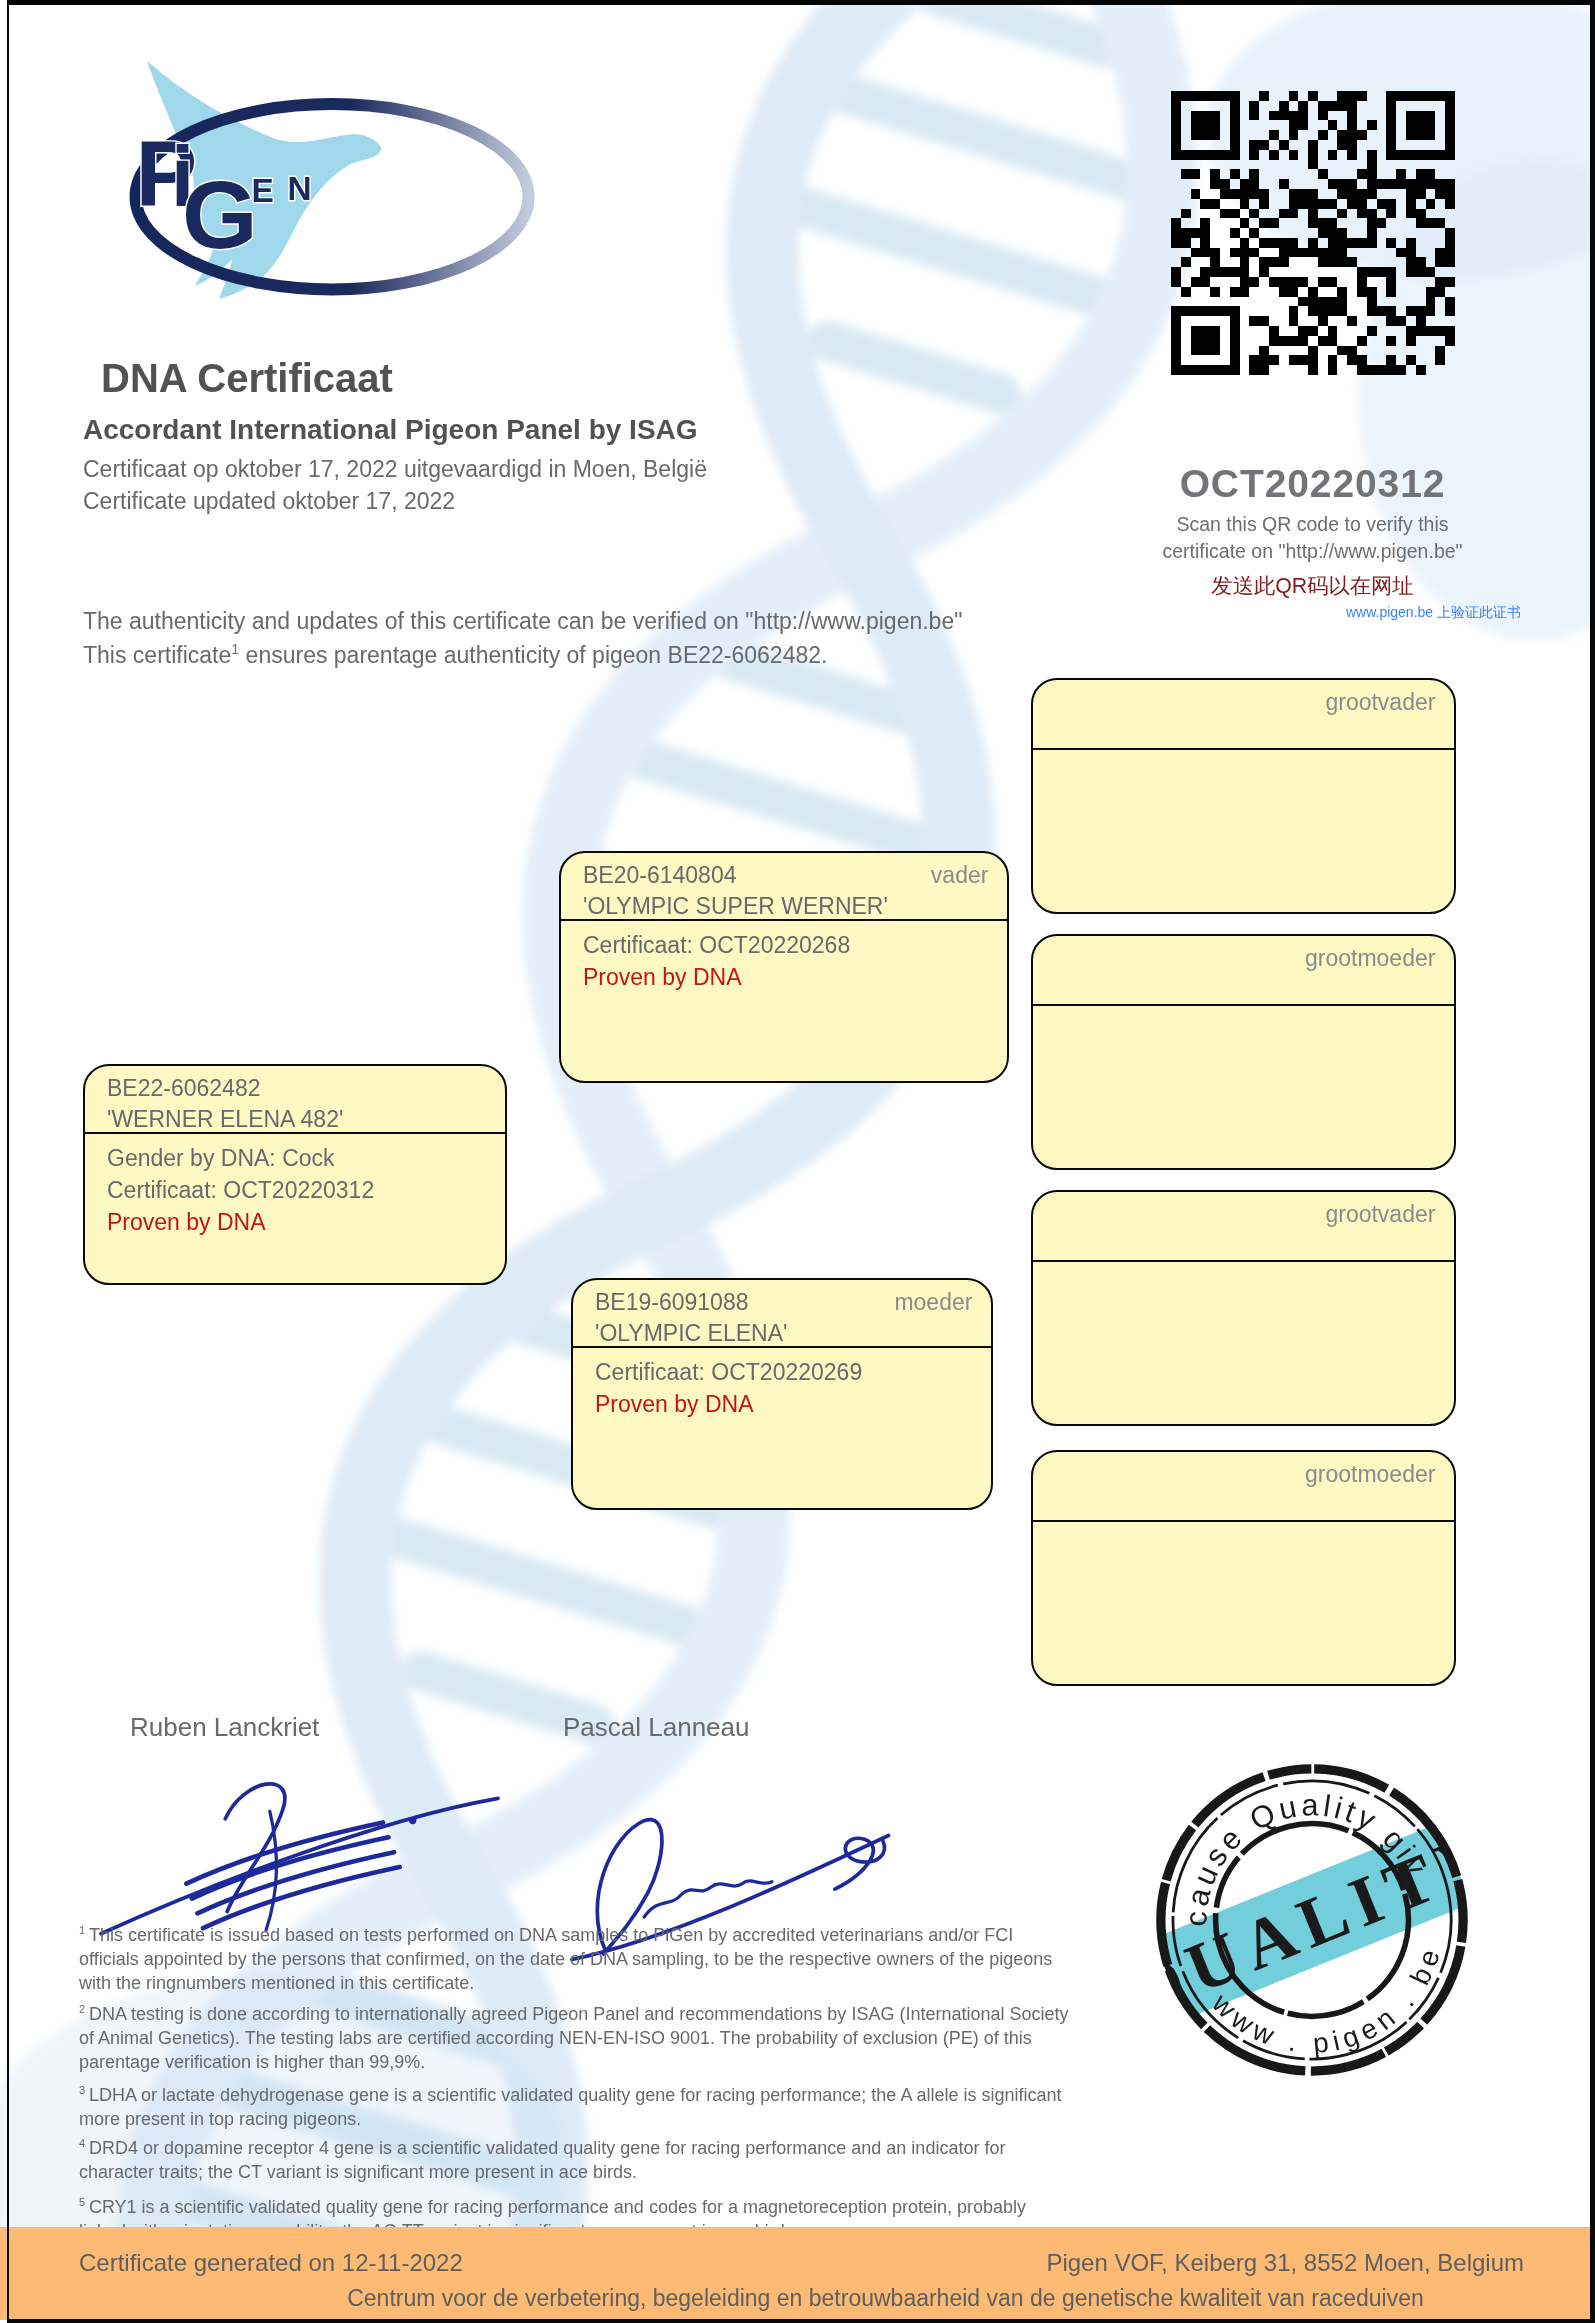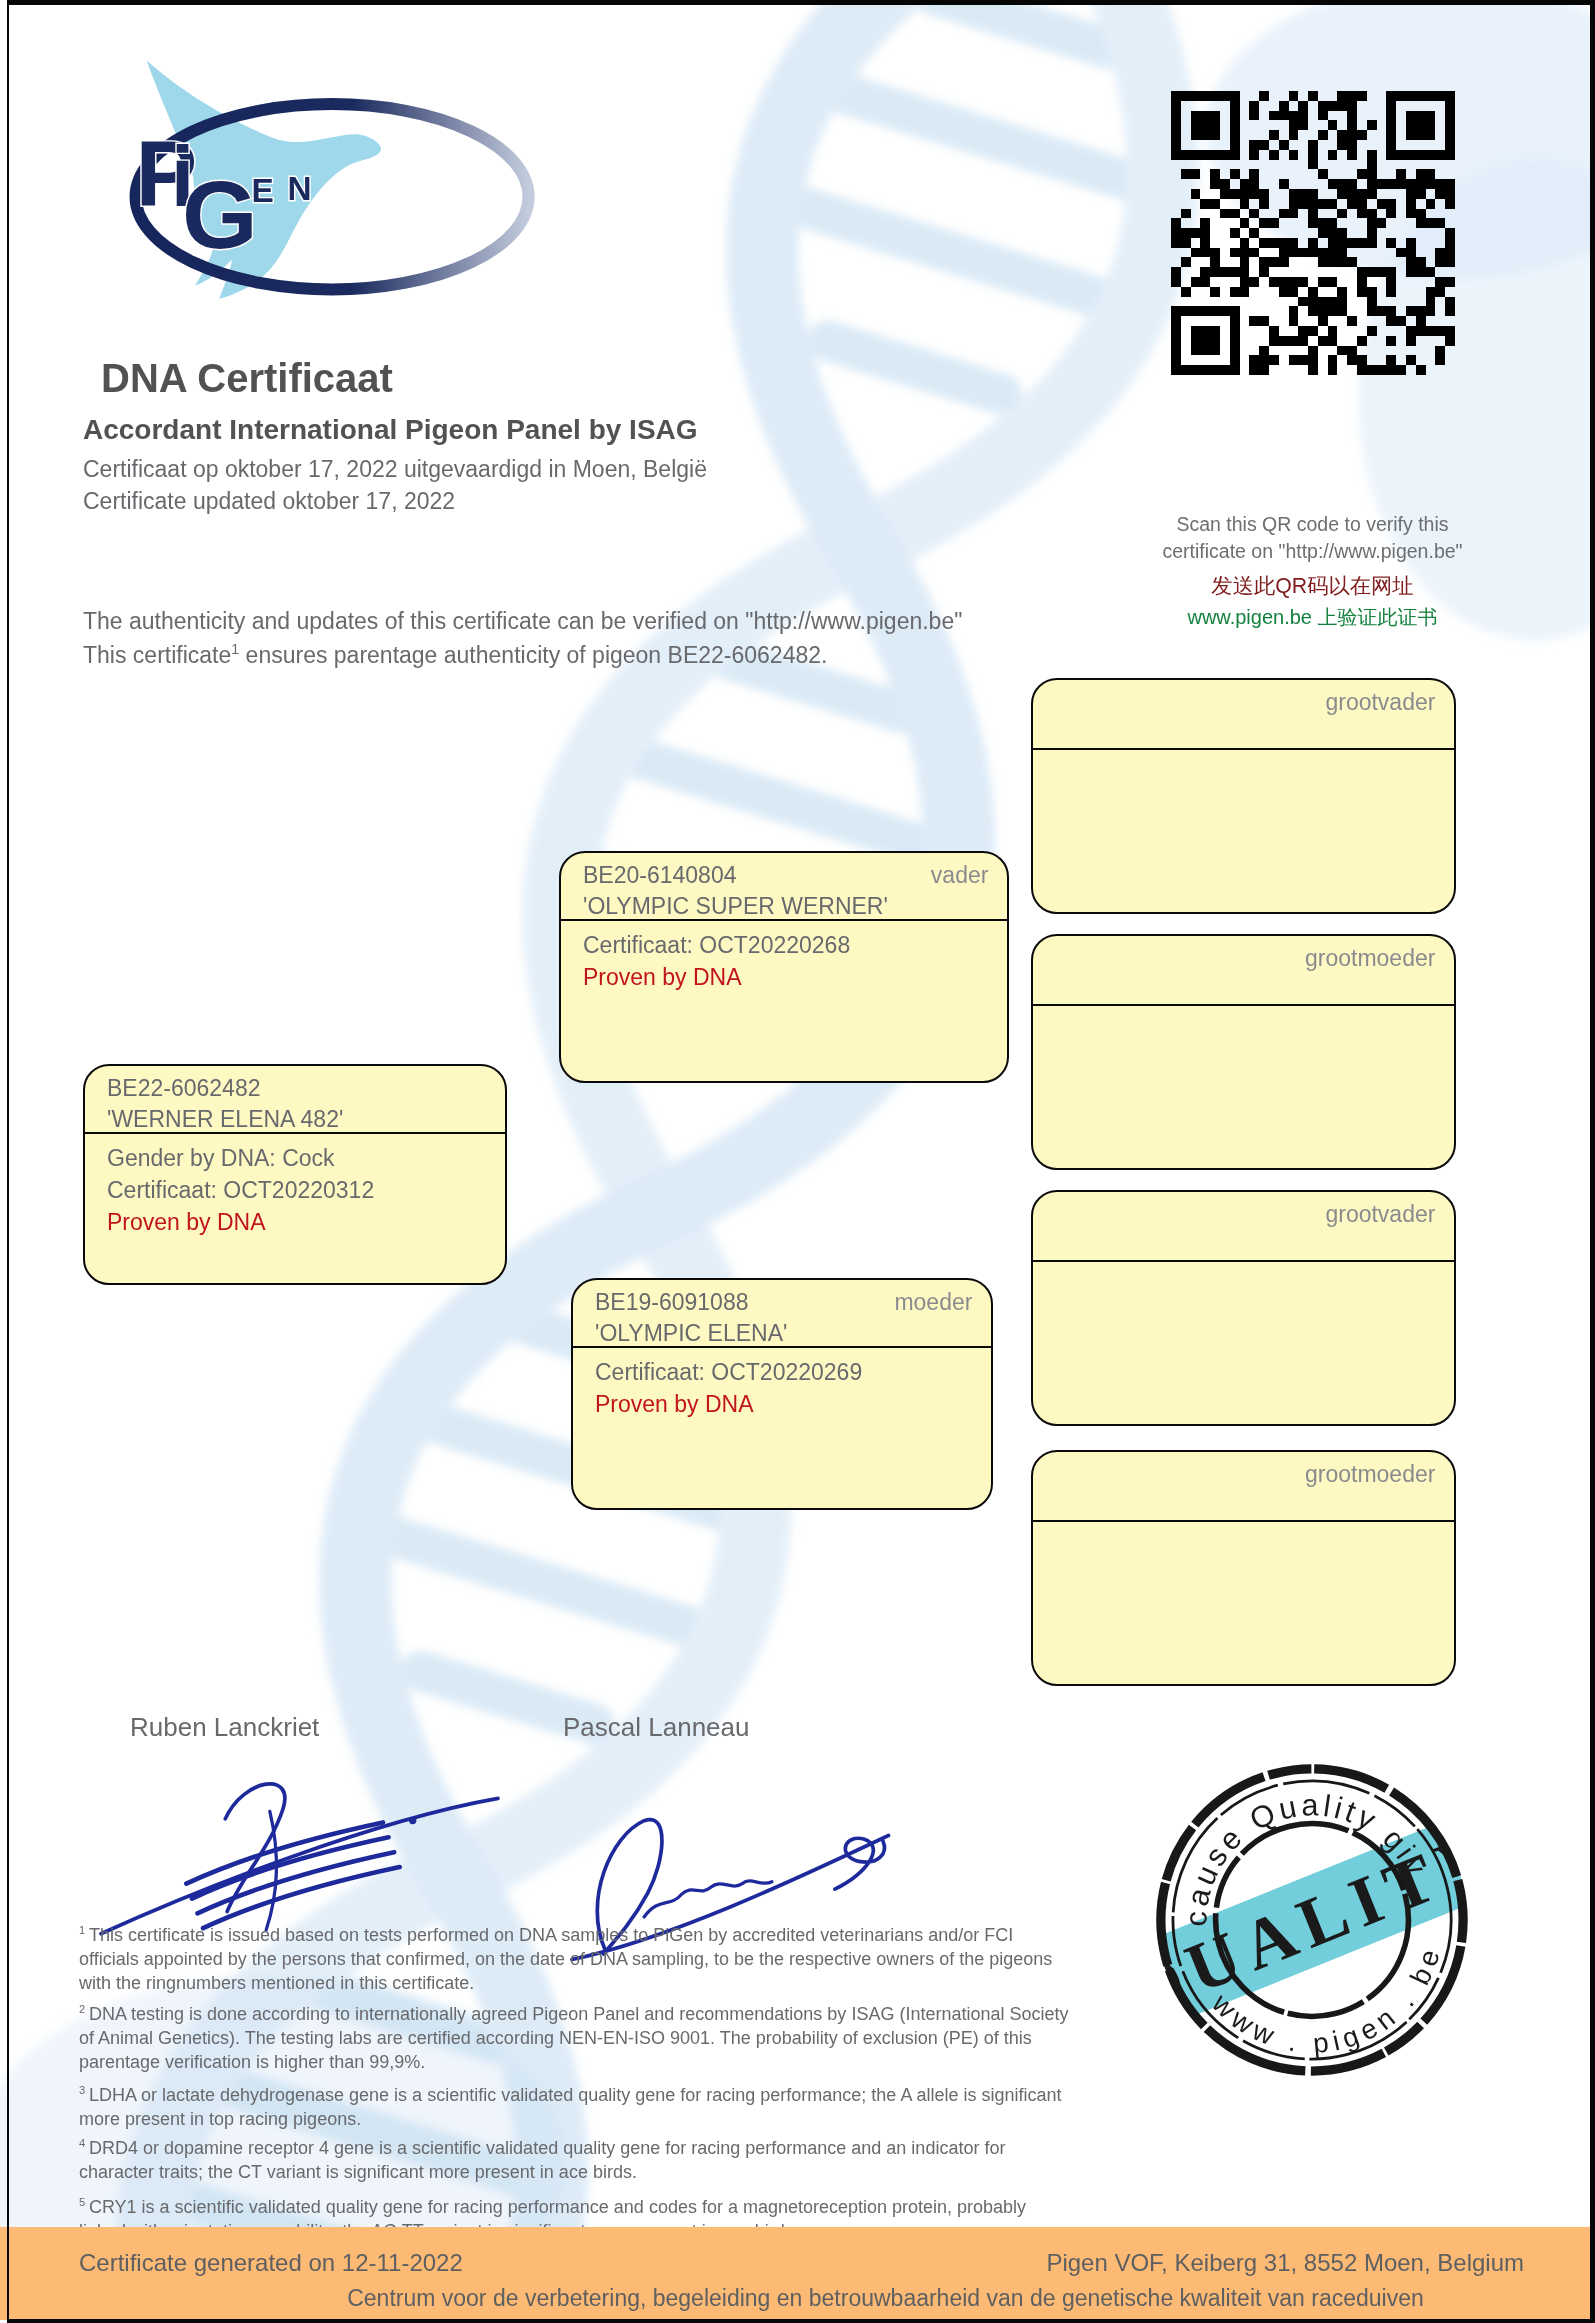--- a/index.html
+++ b/index.html
@@ -21,21 +21,21 @@
   #intro1{left:83px;top:608px;font-size:23px;color:#68696c;z-index:10;}
   #intro2{left:83px;top:641px;font-size:23px;color:#68696c;z-index:10;}
   sup{font-size:62%;}
   
   #qrwrap{left:1104px;top:83px;width:417px;height:492px;z-index:10;text-align:center;}
   #qrsvg{display:block;margin:8.3px auto 0 auto;}
   #qrcode-label{width:100%;top:379px;left:0;font-size:39px;font-weight:bold;color:#737477;letter-spacing:0.9px;}
   #scan1{width:100%;top:430px;left:0;font-size:19.5px;color:#6d6e71;}
   #scan2{width:100%;top:457px;left:0;font-size:19.5px;color:#6d6e71;}
   #cn1{width:100%;top:488px;left:0;font-size:21.3px;color:#7f1d1d;}
-  #cn2{width:100%;top:521px;left:0;font-size:20px;color:#15803d;}
+  #cn2{width:100%;top:521px;left:0;font-size:14px;color:#3b82f6;text-align:right;}
   
   .pbox{position:absolute;background:#fef9c3;border:2.8px solid #0a0a0a;border-radius:26px;
         z-index:10;box-sizing:border-box;font-size:23px;color:#68696c;}
   .pbox .hd{box-sizing:border-box;height:68px;padding:6.5px 18.6px 0 22px;
             border-bottom:2.8px solid #0a0a0a;line-height:31px;}
   .pbox .hd .ring{float:left;}
   .pbox .hd .rel{float:right;color:#8a8b8e;}
   .pbox .bd{padding:8.3px 18.6px 0 22px;line-height:32px;}
   .proven{color:#c2141f;}
   #box-subject{left:83px;top:1064px;width:424px;height:221px;}
@@ -525,20 +525,21 @@
       <rect x="9" y="28" width="1" height="1" fill="#000"></rect>
       <rect x="14" y="28" width="1" height="1" fill="#000"></rect>
       <rect x="16" y="28" width="1" height="1" fill="#000"></rect>
       <rect x="19" y="28" width="1" height="1" fill="#000"></rect>
       <rect x="20" y="28" width="1" height="1" fill="#000"></rect>
       <rect x="21" y="28" width="1" height="1" fill="#000"></rect>
       <rect x="22" y="28" width="1" height="1" fill="#000"></rect>
       <rect x="23" y="28" width="1" height="1" fill="#000"></rect>
       <rect x="25" y="28" width="1" height="1" fill="#000"></rect>
     </svg>
+  <div id="qrcode-label" class="abs">OCT20220312</div>
   <div id="scan1" class="abs">Scan this QR code to verify this</div>
   <div id="scan2" class="abs">certificate on "http://www.pigen.be"</div>
   <div id="cn1" class="abs">发送此QR码以在网址</div>
   <div id="cn2" class="abs">www.pigen.be 上验证此证书</div>
 </div>
 
 <div id="title" class="abs">DNA Certificaat</div>
 <div id="subtitle" class="abs">Accordant International Pigeon Panel by ISAG</div>
 <div id="issued" class="abs">Certificaat op oktober 17, 2022 uitgevaardigd in Moen, België</div>
 <div id="updated" class="abs">Certificate updated oktober 17, 2022</div>

